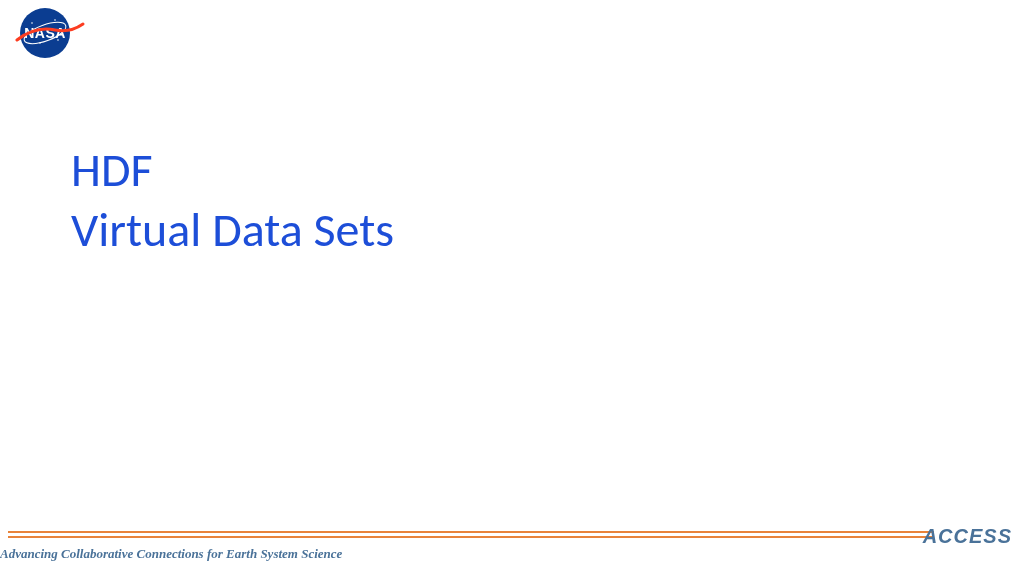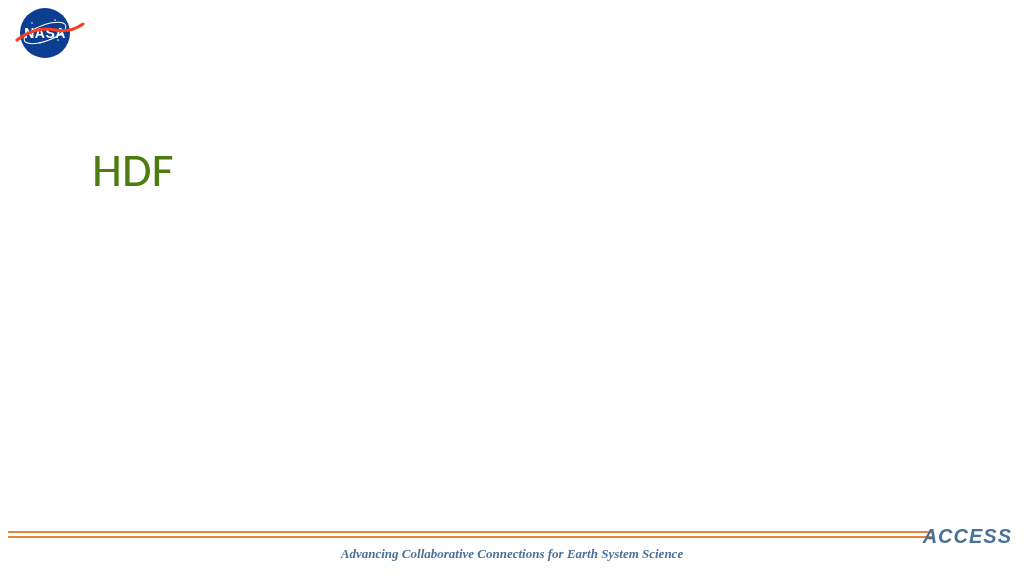--- a/index.html
+++ b/index.html
@@ -44,24 +44,24 @@
       position: absolute;
       width: 70px;
       height: 30px;
       top: 10px;
       left: -5px;
       z-index: 3;
     }
     .slide-title {
       position: absolute;
       top: 140px;
-      left: 92px;
+      left: 71px;
       font-size: 48px;
       font-weight: 300;
-      color: #4d7c0f;
+      color: #1d4ed8;
       line-height: 1.25;
       font-family: "Segoe UI Light", "Segoe UI", Calibri, Arial, sans-serif;
     }
     .footer-line-top {
       position: absolute;
       bottom: 43px;
       left: 8px;
       right: 90px;
       height: 2px;
       background: #e8833a;
@@ -72,21 +72,20 @@
       left: 8px;
       right: 90px;
       height: 2px;
       background: #e8833a;
     }
     .footer-text {
       position: absolute;
       bottom: 14px;
       left: 0;
       right: 0;
-      text-align: center;
       font-size: 13px;
       font-weight: bold;
       font-style: italic;
       color: #4a7299;
       font-family: Georgia, serif;
       margin-top: 40px;
     }
     .access-logo {
       position: absolute;
       bottom: 28px;
@@ -114,20 +113,21 @@
       <circle cx="12" cy="15" r="0.8" fill="#ffffff"></circle>
       <circle cx="35" cy="12" r="0.8" fill="#ffffff"></circle>
       <circle cx="20" cy="35" r="0.8" fill="#ffffff"></circle>
       <circle cx="38" cy="32" r="0.8" fill="#ffffff"></circle>
     </svg>
   </div>
 </div>
 
 <div class="slide-title">
   <div>HDF</div>
+  <div>Virtual Data Sets</div>
 </div>
 
 <div class="footer-line-top"></div>
 <div class="footer-line-bottom"></div>
 
 <div class="footer-text">Advancing Collaborative Connections for Earth System Science</div>
 
 <div class="access-logo">ACCESS</div>
 
 </body></html>

